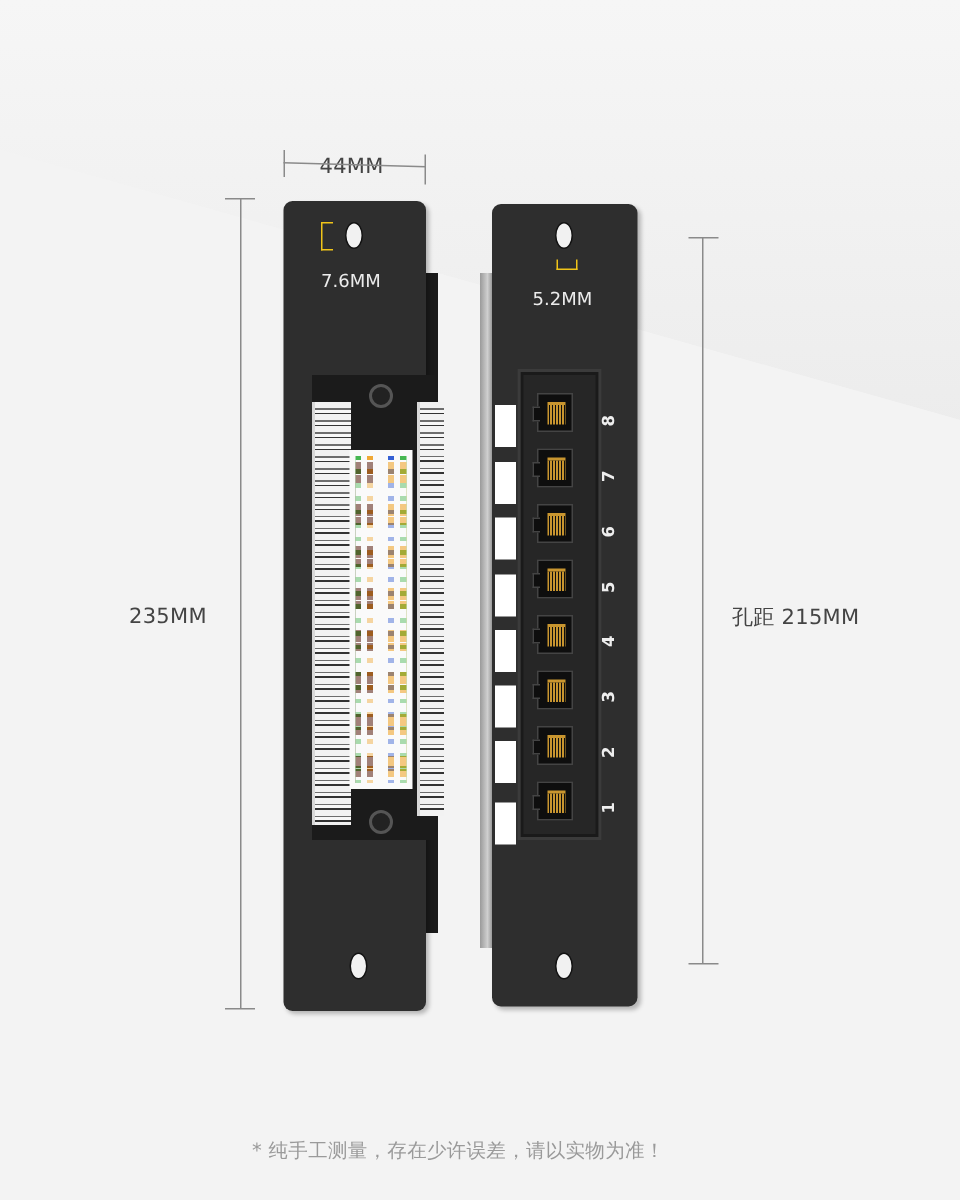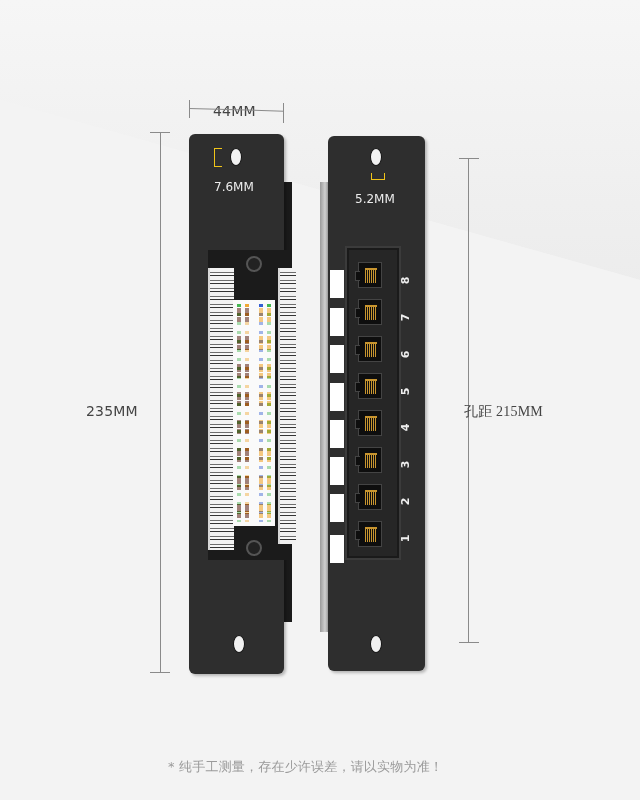--- a/index.html
+++ b/index.html
@@ -52,21 +52,21 @@
 <div class="dim-line" style="left:283px;top:103px;width:1px;height:20px;"></div>
 
 <div class="dim-line" style="left:160px;top:132px;width:1px;height:540px;"></div>
 <div class="dim-line" style="left:150px;top:132px;width:20px;height:1px;"></div>
 <div class="dim-line" style="left:150px;top:672px;width:20px;height:1px;"></div>
 <div class="dim-text" style="left:86px;top:403px;">235MM</div>
 
 <div class="dim-line" style="left:468px;top:158px;width:1px;height:484px;"></div>
 <div class="dim-line" style="left:459px;top:158px;width:20px;height:1px;"></div>
 <div class="dim-line" style="left:459px;top:642px;width:20px;height:1px;"></div>
-<div class="dim-text" style="left:464px;top:403px;font-family:Liberation Serif, serif;">孔距 215MM</div>
+<div class="dim-text" style="left:488px;top:403px;">孔距 215MM</div>
 
 <div>
   <div class="plate-side" style="left:190px;top:185px;width:8px;height:460px;"></div>
   <div class="plate-side" style="left:282px;top:182px;width:10px;height:440px;background:#1a1a1a;"></div>
   <div class="plate" style="left:189px;top:134px;width:95px;height:540px;"></div>
   <div class="hole" style="left:230px;top:148px;"></div>
   <div class="bracket" style="left:214px;top:148px;width:7px;height:17px;border-right:none;"></div>
   <div class="plate-label" style="left:214px;top:180px;">7.6MM</div>
 
   <div class="module" style="left:208px;top:250px;width:82px;height:310px;"></div>

